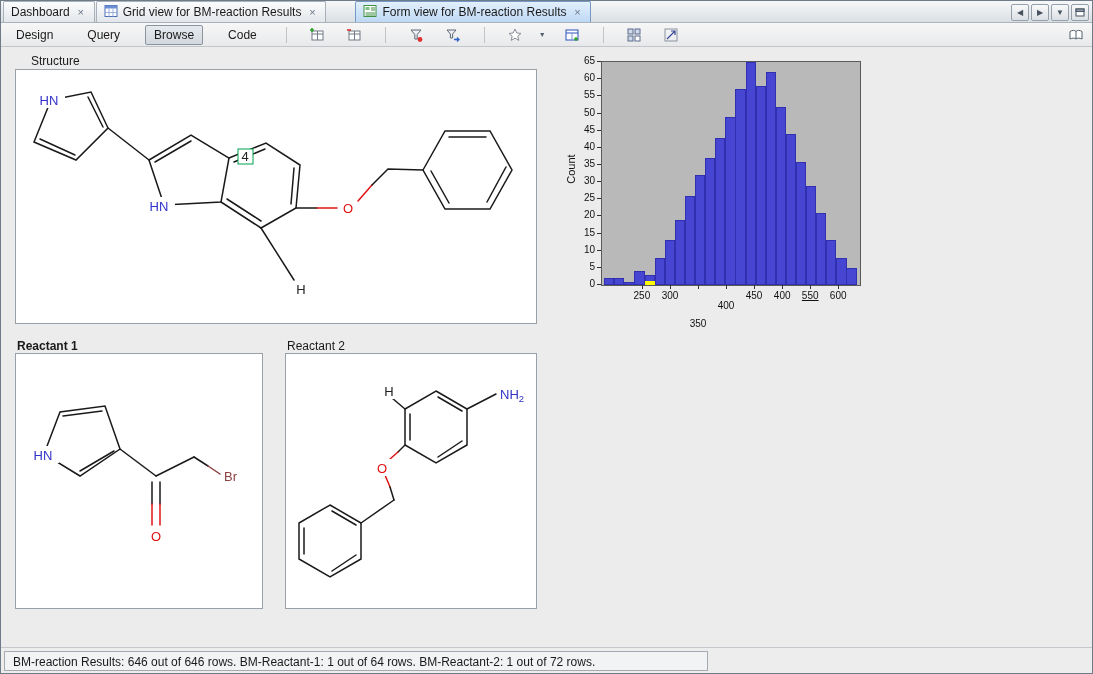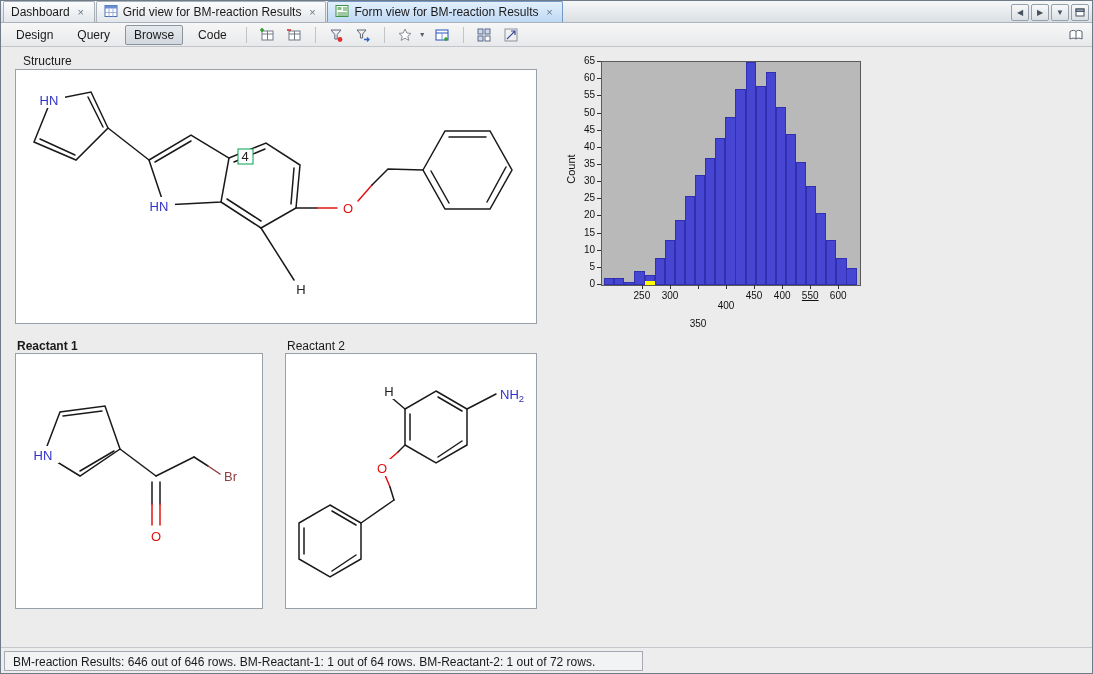--- a/index.html
+++ b/index.html
@@ -1,28 +1,28 @@
 <!DOCTYPE html>
 <html style="--nitrogen: #3232c8; --oxygen: #e01414; --bromine: #8c4040; --bond: #1a1a1a; --map-box: #00a050; --bar: #4646d2; --bar-border: #3030b0; --plot-bg: #b9b9b9; --highlight: #ffff00; --active-tab: #cfe2f8;"><head>
 <meta charset="utf-8">
 <style>
   html,body{margin:0;padding:0;background:#ffffff;font-family:"Liberation Sans","DejaVu Sans",sans-serif;font-size:12px;color:#1a1a1a;}
   .window{position:relative;width:1093px;height:674px;border:1px solid #6f7b88;background:#ececec;overflow:hidden;box-sizing:border-box;}
 
   
   .tabbar{position:absolute;top:0;left:0;right:0;height:22px;background:linear-gradient(#f6f7f8,#dadfe3);border-bottom:1px solid #aab2bc;display:flex;align-items:flex-end;padding-left:2px;box-sizing:border-box;}
   .tab{display:flex;align-items:center;gap:5px;height:20px;padding:0 7px;border:1px solid #a8b0ba;border-bottom:none;background:linear-gradient(#fbfcfd,#e3e7eb);margin-right:1px;border-radius:2px 2px 0 0;white-space:nowrap;}
-  .tab.active{background:linear-gradient(#e3f0fd,#bed8f4);border-color:#7499c4;}
+  .tab.active{background:linear-gradient(#e3f0fd,#bed8f4);border-color:#7499c4;margin-left:28px;}
   .tab-label{font-size:12px;}
   .tab-close{color:#6e7a88;font-size:11px;width:12px;text-align:center;line-height:12px;}
   .tab-controls{position:absolute;right:3px;top:3px;display:flex;gap:2px;}
   .tc-btn{min-width:16px;height:15px;border:1px solid #96a0ac;background:linear-gradient(#f8f9fa,#dbe0e5);font-size:8px;display:flex;align-items:center;justify-content:center;color:#47525e;border-radius:2px;}
 
   
-  .toolbar{position:absolute;top:22px;left:0;right:0;height:24px;background:linear-gradient(#f7f7f7,#e8e9eb);border-bottom:1px solid #c2c6cb;display:flex;align-items:center;padding:0 6px;gap:6px;box-sizing:border-box;}
+  .toolbar{position:absolute;top:22px;left:0;right:0;height:24px;background:linear-gradient(#f7f7f7,#e8e9eb);border-bottom:1px solid #c2c6cb;display:flex;align-items:center;padding:0 6px;gap:16px;box-sizing:border-box;}
   .menu-item{padding:2px 8px;border:1px solid transparent;border-radius:2px;}
   .menu-item.selected{border:1px solid #8a949e;background:linear-gradient(#e6eaee,#d2d8de);}
   .tb-sep{width:1px;height:16px;background:#c0c4c9;margin:0 4px;}
   .tb-btn{width:21px;height:20px;display:flex;align-items:center;justify-content:center;border-radius:2px;}
   .tb-caret{font-size:7px;color:#55606c;margin-left:-3px;}
   .toolbar-right{margin-left:auto;display:flex;align-items:center;}
 
   
   .main{position:absolute;top:46px;left:0;right:0;height:600px;background:#ececec;}
   .panel-title{position:absolute;font-size:12px;color:#1a1a1a;}
@@ -43,21 +43,21 @@
   .axis{position:absolute;inset:0;pointer-events:none;}
   .ytick-label{position:absolute;left:4px;width:34px;text-align:right;font-size:10px;color:#111;}
   .ytick-mark{position:absolute;left:40px;width:4px;height:1px;background:#333;}
   .xtick-label{position:absolute;top:239px;width:30px;text-align:center;font-size:10px;color:#111;}
   .xtick-mark{position:absolute;top:234px;width:1px;height:4px;background:#333;}
   .count-label{position:absolute;left:-18px;top:112px;width:64px;text-align:center;transform:rotate(-90deg);font-size:11px;color:#111;}
   .x-axis-title{position:absolute;left:44px;width:258px;text-align:center;top:253px;font-size:11px;color:#111;}
 
   
   .statusbar{position:absolute;left:0;right:0;bottom:0;height:26px;background:#ededee;border-top:1px solid #c5c9cd;display:flex;align-items:center;padding:0 3px;box-sizing:border-box;}
-  .status-box{border:1px solid #a6aab0;background:#f2f3f4;padding:3px 8px;width:639px;height:20px;box-sizing:border-box;white-space:nowrap;overflow:hidden;}
+  .status-box{border:1px solid #a6aab0;background:#f2f3f4;padding:3px 8px;width:704px;height:20px;box-sizing:border-box;white-space:nowrap;overflow:hidden;}
 </style>
 </head>
 <body>
 
 <div class="window">
 
   <div class="tabbar">
     <div class="tab">
       <span class="tab-label">Dashboard</span>
       <span class="tab-close">×</span>
@@ -168,21 +168,21 @@
           <svg width="18" height="16" viewBox="0 0 16 16">
         <path d="M2,4.5 C4.5,3 6.5,3 8,4.5 C9.5,3 11.5,3 14,4.5 V12 C11.5,10.8 9.5,10.8 8,12 C6.5,10.8 4.5,10.8 2,12 Z" fill="#fff" stroke="#55606c"></path>
         <line x1="8" y1="4.5" x2="8" y2="12" stroke="#55606c"></line>
       </svg>
         </span>
     </span>
   </div>
 
   <div class="main">
 
-    <span class="panel-title" style="left:22px;top:7px;">Structure</span>
+    <span class="panel-title" style="left:30px;top:7px;">Structure</span>
     <div class="panel" style="left:14px;top:22px;width:522px;height:255px;">
       <svg class="mol" width="520" height="253" viewBox="0 0 520 253">
         <path class="bond" d="M35,30 L75,22 L92,58 L60,90 L18,72 Z"></path>
         <path class="bond" d="M72,27 L87,57 M59,85 L24,69"></path>
         <path class="bond" d="M92,58 L133,90"></path>
         <path class="bond" d="M133,90 L175,65 L213,88 L205,132 L148,135 Z"></path>
         <path class="bond" d="M139,92 L175,71"></path>
         <path class="bond" d="M213,88 L250,73 L284,95 L280,138 L245,158 L205,132"></path>
         <path class="bond" d="M218,92 L249,79 M278,98 L275,134 M245,151 L211,129"></path>
         <path class="bond" d="M280,138 L301,138"></path>

